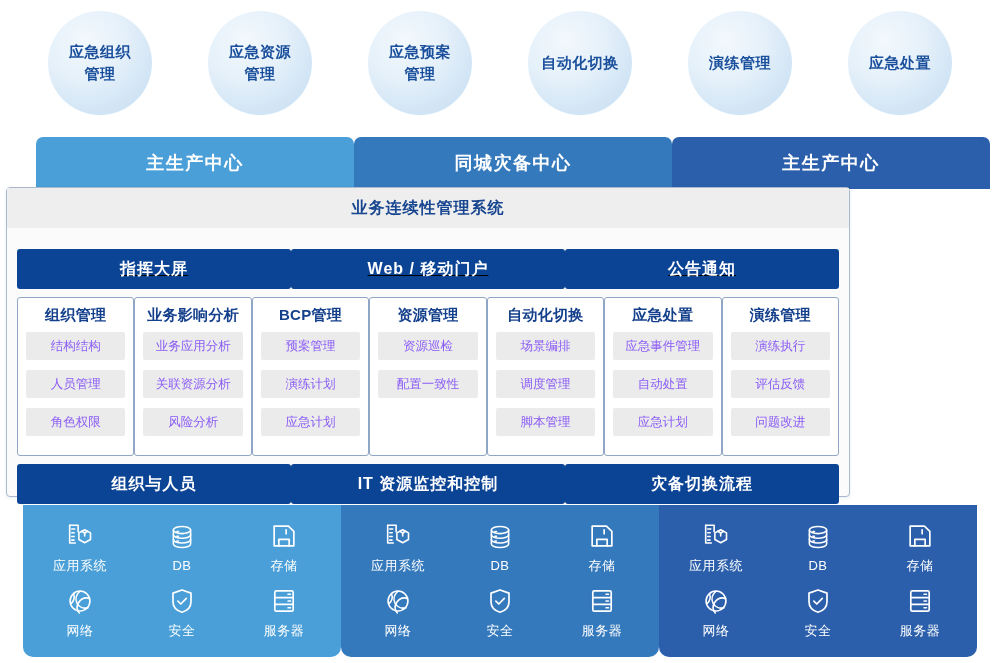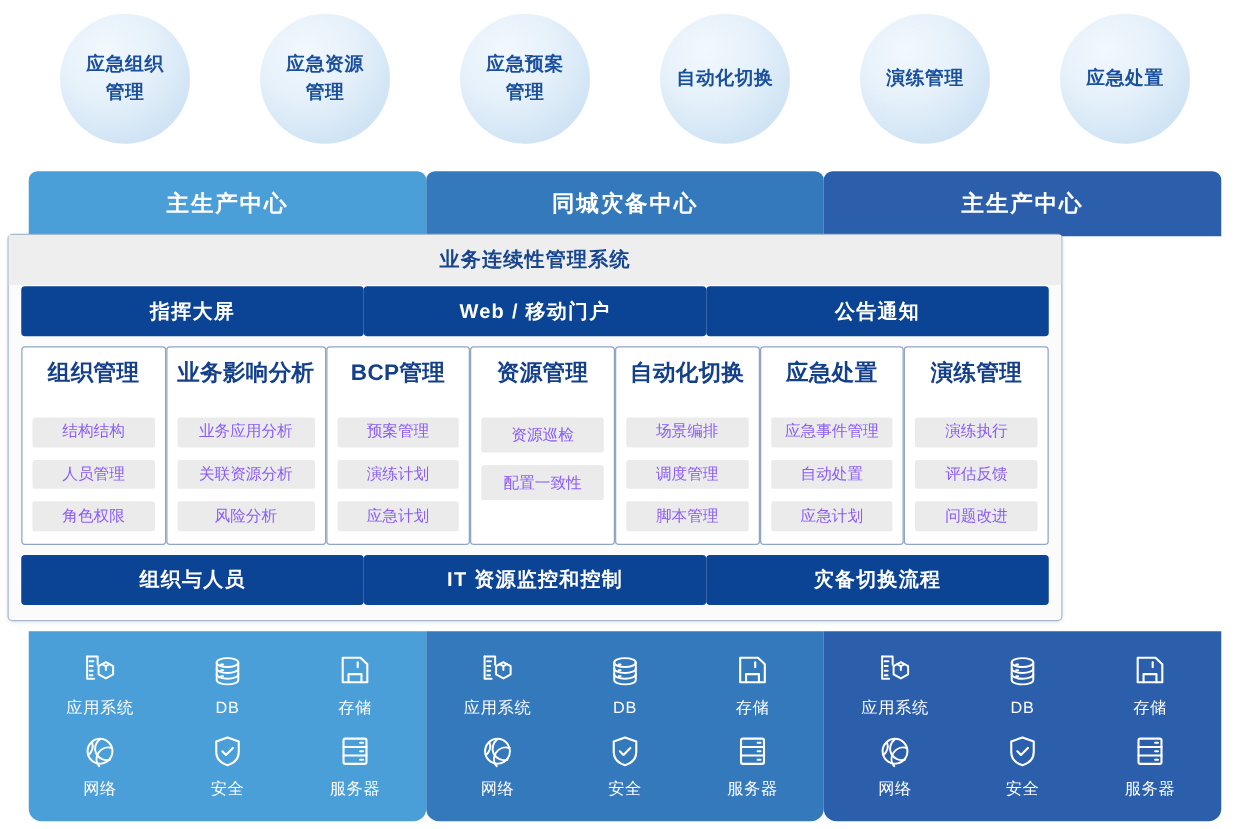--- a/index.html
+++ b/index.html
@@ -55,21 +55,21 @@
   .bubble span { display: block; }
 
   
   .tabs-row {
     position: absolute;
     left: 10px;
     top: 137px;
     width: 980px;
     height: 52px;
     display: flex;
-    justify-content: center;
+    justify-content: flex-end;
   }
   .center-tab {
     width: 318px;
     height: 52px;
     border-radius: 7px 7px 0 0;
     display: flex;
     align-items: center;
     justify-content: center;
     color: #ffffff;
     font-size: 18px;
@@ -113,21 +113,21 @@
     border-radius: 3px;
     background: #0b4395;
     color: #ffffff;
     display: flex;
     align-items: center;
     justify-content: center;
     font-size: 16px;
     font-weight: bold;
     letter-spacing: 1px;
   }
-  .band-top { margin-top: 1px; }
+  .band-top { margin-top: 21px; text-decoration: underline; }
   .band-top .band-bar { width: 318px; }
   .band-bottom { margin-top: 8px; }
   .band-bottom .band-bar { width: 318px; }
 
   
   .cards-row {
     display: flex;
     justify-content: space-between;
     padding: 8px 10px 0 10px;
     box-sizing: border-box;
@@ -140,24 +140,24 @@
     border: 1px solid #8fa6c6;
     border-radius: 3px;
     padding: 8px 8px 0 8px;
     display: flex;
     flex-direction: column;
     align-items: stretch;
   }
   .card-title {
     text-align: center;
     color: #133f8b;
-    font-size: 18px;
+    font-size: 15px;
     font-weight: bold;
     letter-spacing: 0.3px;
-    margin-bottom: 24px;
+    margin-bottom: 7px;
     white-space: nowrap;
   }
   .card-item {
     height: 28px;
     background: #ebebeb;
     border-radius: 2px;
     display: flex;
     align-items: center;
     justify-content: center;
     color: #8b5cf6;

